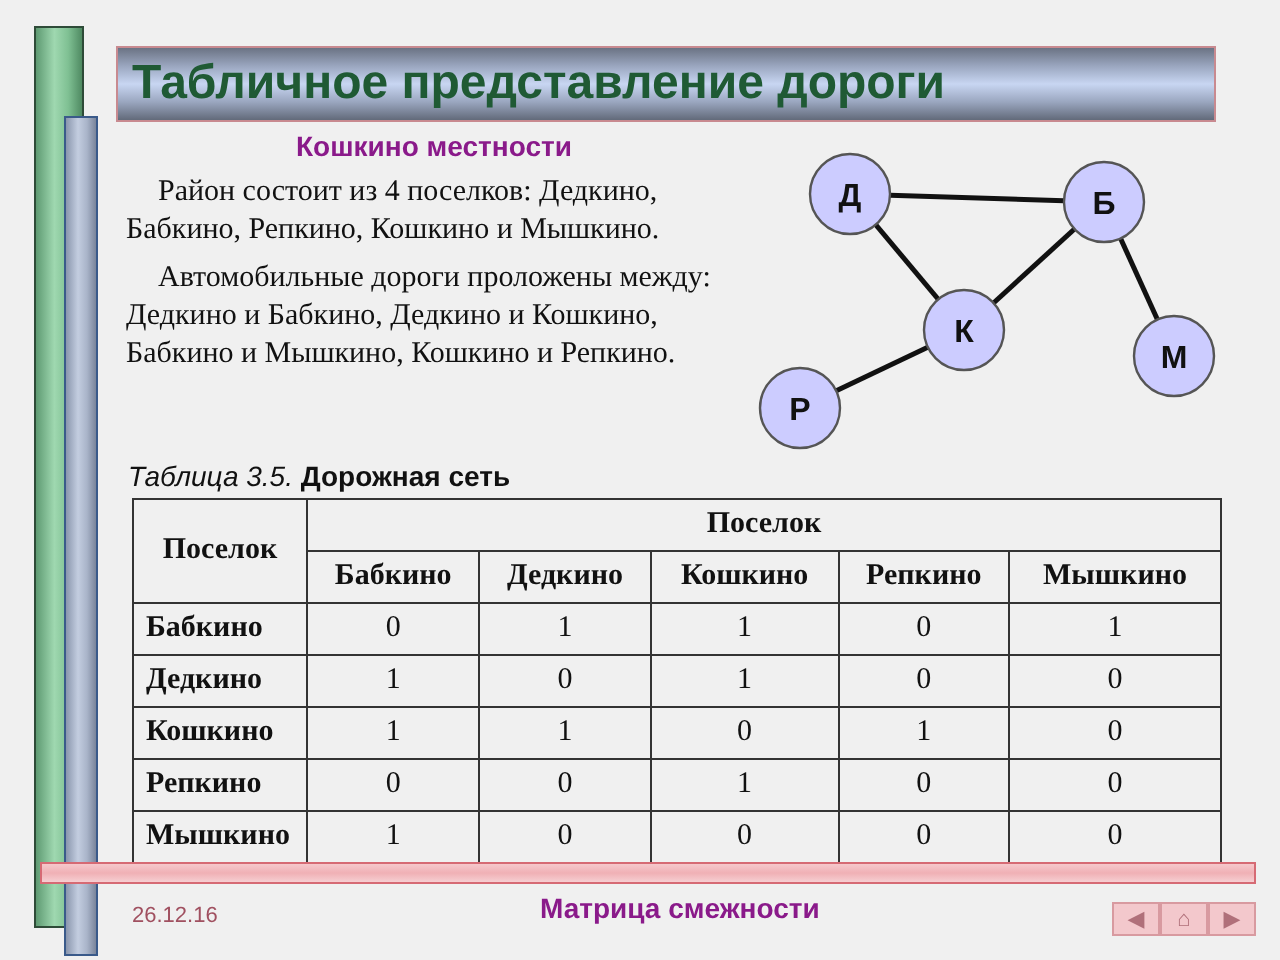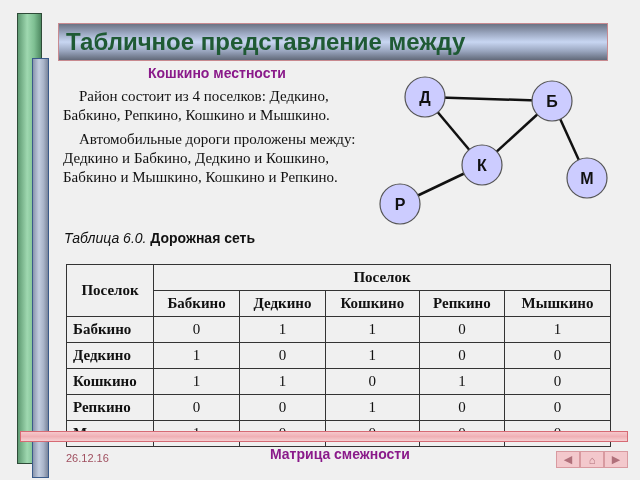--- a/index.html
+++ b/index.html
@@ -36,21 +36,21 @@
   }
   .desc p { margin:0 0 5px 0; text-indent:16px; }
   .graph { position:absolute; left:370px; top:60px; width:270px; height:180px; }
   .caption {
     position:absolute; left:64px; top:230px; font-size:14px; color:#111; white-space:nowrap;
   }
   .caption i { font-style:italic; }
   .caption b { font-weight:bold; }
   table.matrix {
     position:absolute; left:66px; top:249px; width:545px;
-    border-collapse:collapse; font-family:"Liberation Serif", serif; font-size:15px; color:#111;margin-top:15px;
+    border-collapse:collapse; font-family:"Liberation Serif", serif; font-size:15px; color:#111;
   }
   table.matrix td, table.matrix th {
     border:1px solid #333; padding:0; height:25px; text-align:center;
   }
   table.matrix th { font-weight:bold; }
   table.matrix td.rowhead { text-align:left; font-weight:bold; padding-left:6px; width:80px; }
   .pink-bar {
     position:absolute; left:20px; top:431px; width:608px; height:11px;
     background:linear-gradient(180deg,#f6c8cc 0%,#f0b0b5 50%,#f6cfd2 100%);
     border:1px solid #d66a74; box-sizing:border-box;
@@ -65,21 +65,21 @@
     display:flex; align-items:center; justify-content:center; color:#b0707a; font-size:11px;
   }
 </style>
 </head>
 <body>
 
 <div class="bar-green"></div>
 <div class="bar-blue"></div>
 
 <div class="title-bar">
-  <div class="title-text">Табличное представление между</div>
+  <div class="title-text">Табличное представление дороги</div>
 </div>
 
 <div class="subtitle">Кошкино местности</div>
 
 <div class="desc">
   <p>Район состоит из 4 поселков: Дедкино, Бабкино, Репкино, Кошкино и Мышкино.</p>
   <p>Автомобильные дороги проложены между: Дедкино и Бабкино, Дедкино и Кошкино, Бабкино и Мышкино, Кошкино и Репкино.</p>
 </div>
 
 <svg class="graph" viewBox="0 0 270 180" width="270" height="180">
@@ -108,21 +108,21 @@
         <text x="217" y="124" text-anchor="middle" font-size="16" font-weight="bold" font-family="Liberation Sans, sans-serif" fill="#111">М</text>
       </g>
       <g>
         <circle cx="30" cy="144" r="20" fill="#ccccff" stroke="#555" stroke-width="1.2"></circle>
         <text x="30" y="150" text-anchor="middle" font-size="16" font-weight="bold" font-family="Liberation Sans, sans-serif" fill="#111">Р</text>
       </g>
     </g>
 </svg>
 
 <div class="caption">
-  <i>Таблица 6.0.</i>
+  <i>Таблица 3.5.</i>
   <b>Дорожная сеть</b>
 </div>
 
 <table class="matrix">
   <tbody>
       <tr>
     <th rowspan="2">Поселок</th>
     <th colspan="5">Поселок</th>
   </tr>
   <tr id="col-headers">

